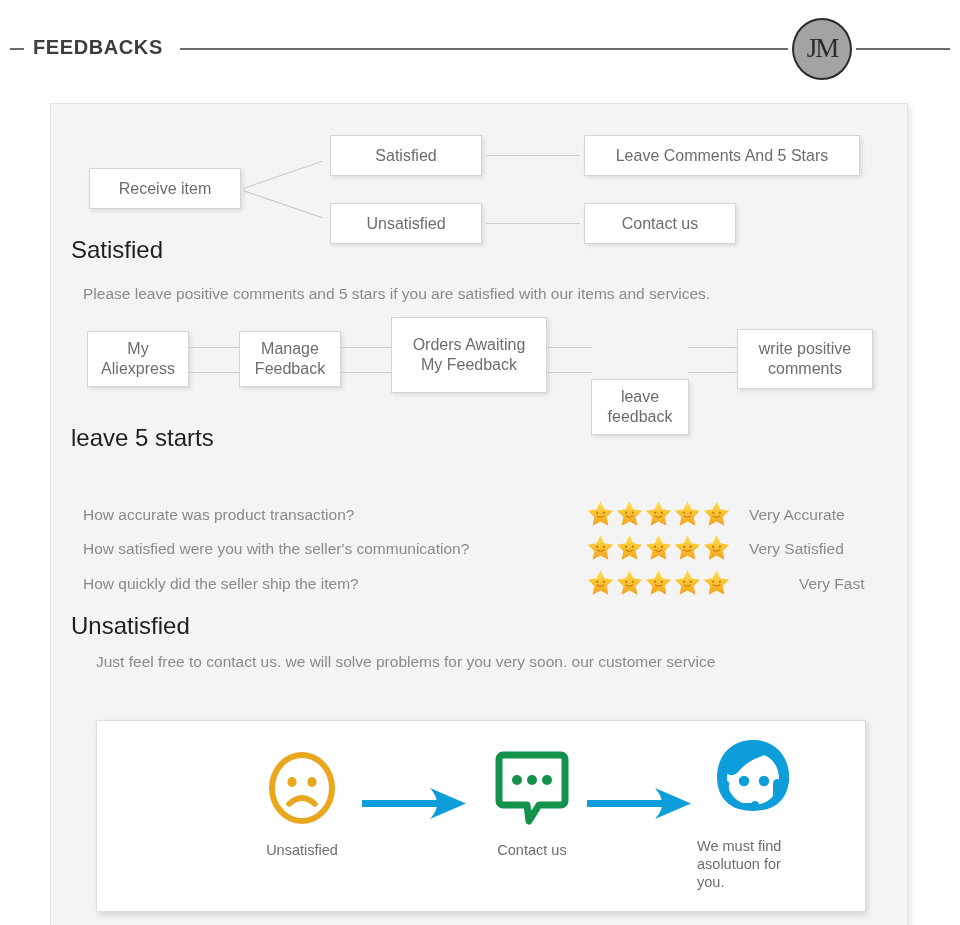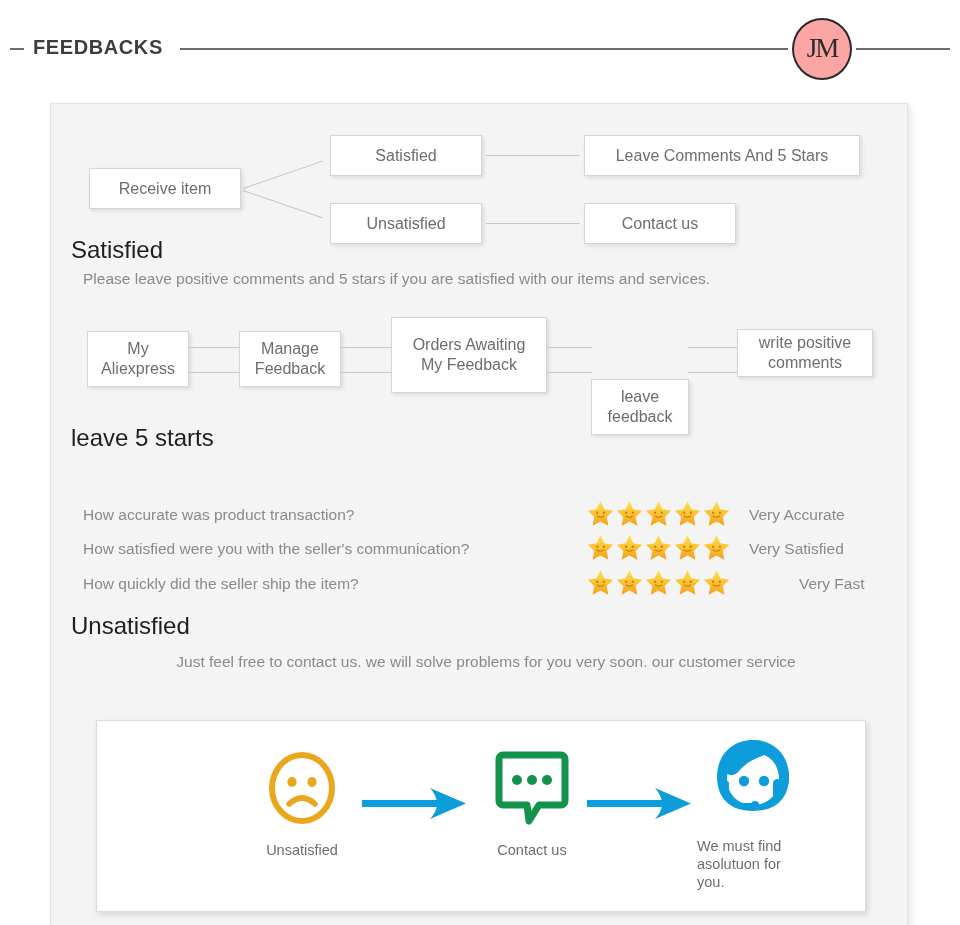--- a/index.html
+++ b/index.html
@@ -31,21 +31,21 @@
   }
   .hdr-rule-right {
     position: absolute; left: 856px; top: 48px;
     width: 94px; height: 2px; background: #6b6b6b;
   }
   .logo {
     position: absolute; left: 792px; top: 18px;
     width: 60px; height: 62px;
     border: 2.5px solid #2b2b2b;
     border-radius: 50%;
-    background: #fca5a5;
+    background: #a3a3a3;
     display: flex; align-items: center; justify-content: center;
   }
   .logo-text {
     font-family: "Liberation Serif", serif;
     font-size: 27px; color: #2b2b2b;
     letter-spacing: -2px;
     line-height: 1;
     transform: translateY(-1px);
   }
 
@@ -164,21 +164,21 @@
     <div class="connector" style="left:435px; top:51px; width:94px; height:1px;"></div>
     <div class="fbox" style="left:533px; top:31px; width:276px; height:41px;">Leave Comments And 5 Stars</div>
 
     <div class="fbox" style="left:279px; top:99px; width:152px; height:41px;">Unsatisfied</div>
     <div class="connector" style="left:435px; top:119px; width:94px; height:1px;"></div>
     <div class="fbox" style="left:533px; top:99px; width:152px; height:41px;">Contact us</div>
   </div>
 
   <div class="h-sec" style="left:20px; top:132px;">Satisfied</div>
 
-  <div class="p-body" style="left:32px; top:166px; width:800px;">Please leave positive comments and 5 stars if you are satisfied with our items and services.</div>
+  <div class="p-body" style="left:32px; top:181px; width:800px;">Please leave positive comments and 5 stars if you are satisfied with our items and services.</div>
 
   <div>
     <div class="fbox" style="left:36px; top:227px; width:102px; height:56px;">
       <span>
         <span>My</span><br>
         <span>Aliexpress</span>
       </span>
     </div>
     <div class="connector" style="left:137px; top:243px; width:52px; height:1px;"></div>
     <div class="connector" style="left:137px; top:268px; width:52px; height:1px;"></div>
@@ -203,21 +203,21 @@
 
     <div class="fbox" style="left:540px; top:227px; width:98px; height:56px;margin-top:48px;">
       <span>
         <span>leave</span><br>
         <span>feedback</span>
       </span>
     </div>
     <div class="connector" style="left:637px; top:243px; width:50px; height:1px;"></div>
     <div class="connector" style="left:637px; top:268px; width:50px; height:1px;"></div>
 
-    <div class="fbox" style="left:686px; top:225px; width:136px; height:48px;">
+    <div class="fbox" style="left:686px; top:225px; width:136px; height:60px;">
       <span>
         <span>write positive</span><br>
         <span>comments</span>
       </span>
     </div>
   </div>
 
   <div class="h-sec" style="left:20px; top:320px;">leave 5 starts</div>
 
 
@@ -327,21 +327,21 @@
         <path d="M16 1.5l4.6 9.6 10.4 1.5-7.6 7.4 1.9 10.5L16 25.5 6.7 30.5l1.9-10.5L1 12.6l10.4-1.5z" fill="url(#sg1)"></path>
         <circle cx="12" cy="15" r="1.4" fill="#c9820f"></circle>
         <circle cx="20" cy="15" r="1.4" fill="#c9820f"></circle>
         <path d="M12 19 q4 3 8 0" stroke="#c9820f" stroke-width="1.3" fill="none" stroke-linecap="round"></path>
       </svg>
   </div>
   <div class="rate-lbl" style="left:706px; top:471px;margin-left:42px;">Very Fast</div>
 
   <div class="h-sec" style="left:20px; top:508px;">Unsatisfied</div>
 
-  <div class="p-body" style="left:35px; top:549px; width:800px;text-align:center;">Just feel free to contact us. we will solve problems for you very soon. our customer service</div>
+  <div class="p-body" style="left:45px; top:549px; width:800px;">Just feel free to contact us. we will solve problems for you very soon. our customer service</div>
 
 
   <div class="illus">
 
     <div class="illus-item" style="left:160px; top:28px; width:90px;">
       <svg width="76" height="78" viewBox="0 0 76 78">
         <ellipse cx="38" cy="39" rx="30" ry="33" fill="none" stroke="#e8a71d" stroke-width="6"></ellipse>
         <ellipse cx="28" cy="33" rx="4.6" ry="5" fill="#e8a71d"></ellipse>
         <ellipse cx="48" cy="33" rx="4.6" ry="5" fill="#e8a71d"></ellipse>
         <path d="M25 55 q13 -12 26 0" stroke="#e8a71d" stroke-width="5.5" fill="none" stroke-linecap="round"></path>

